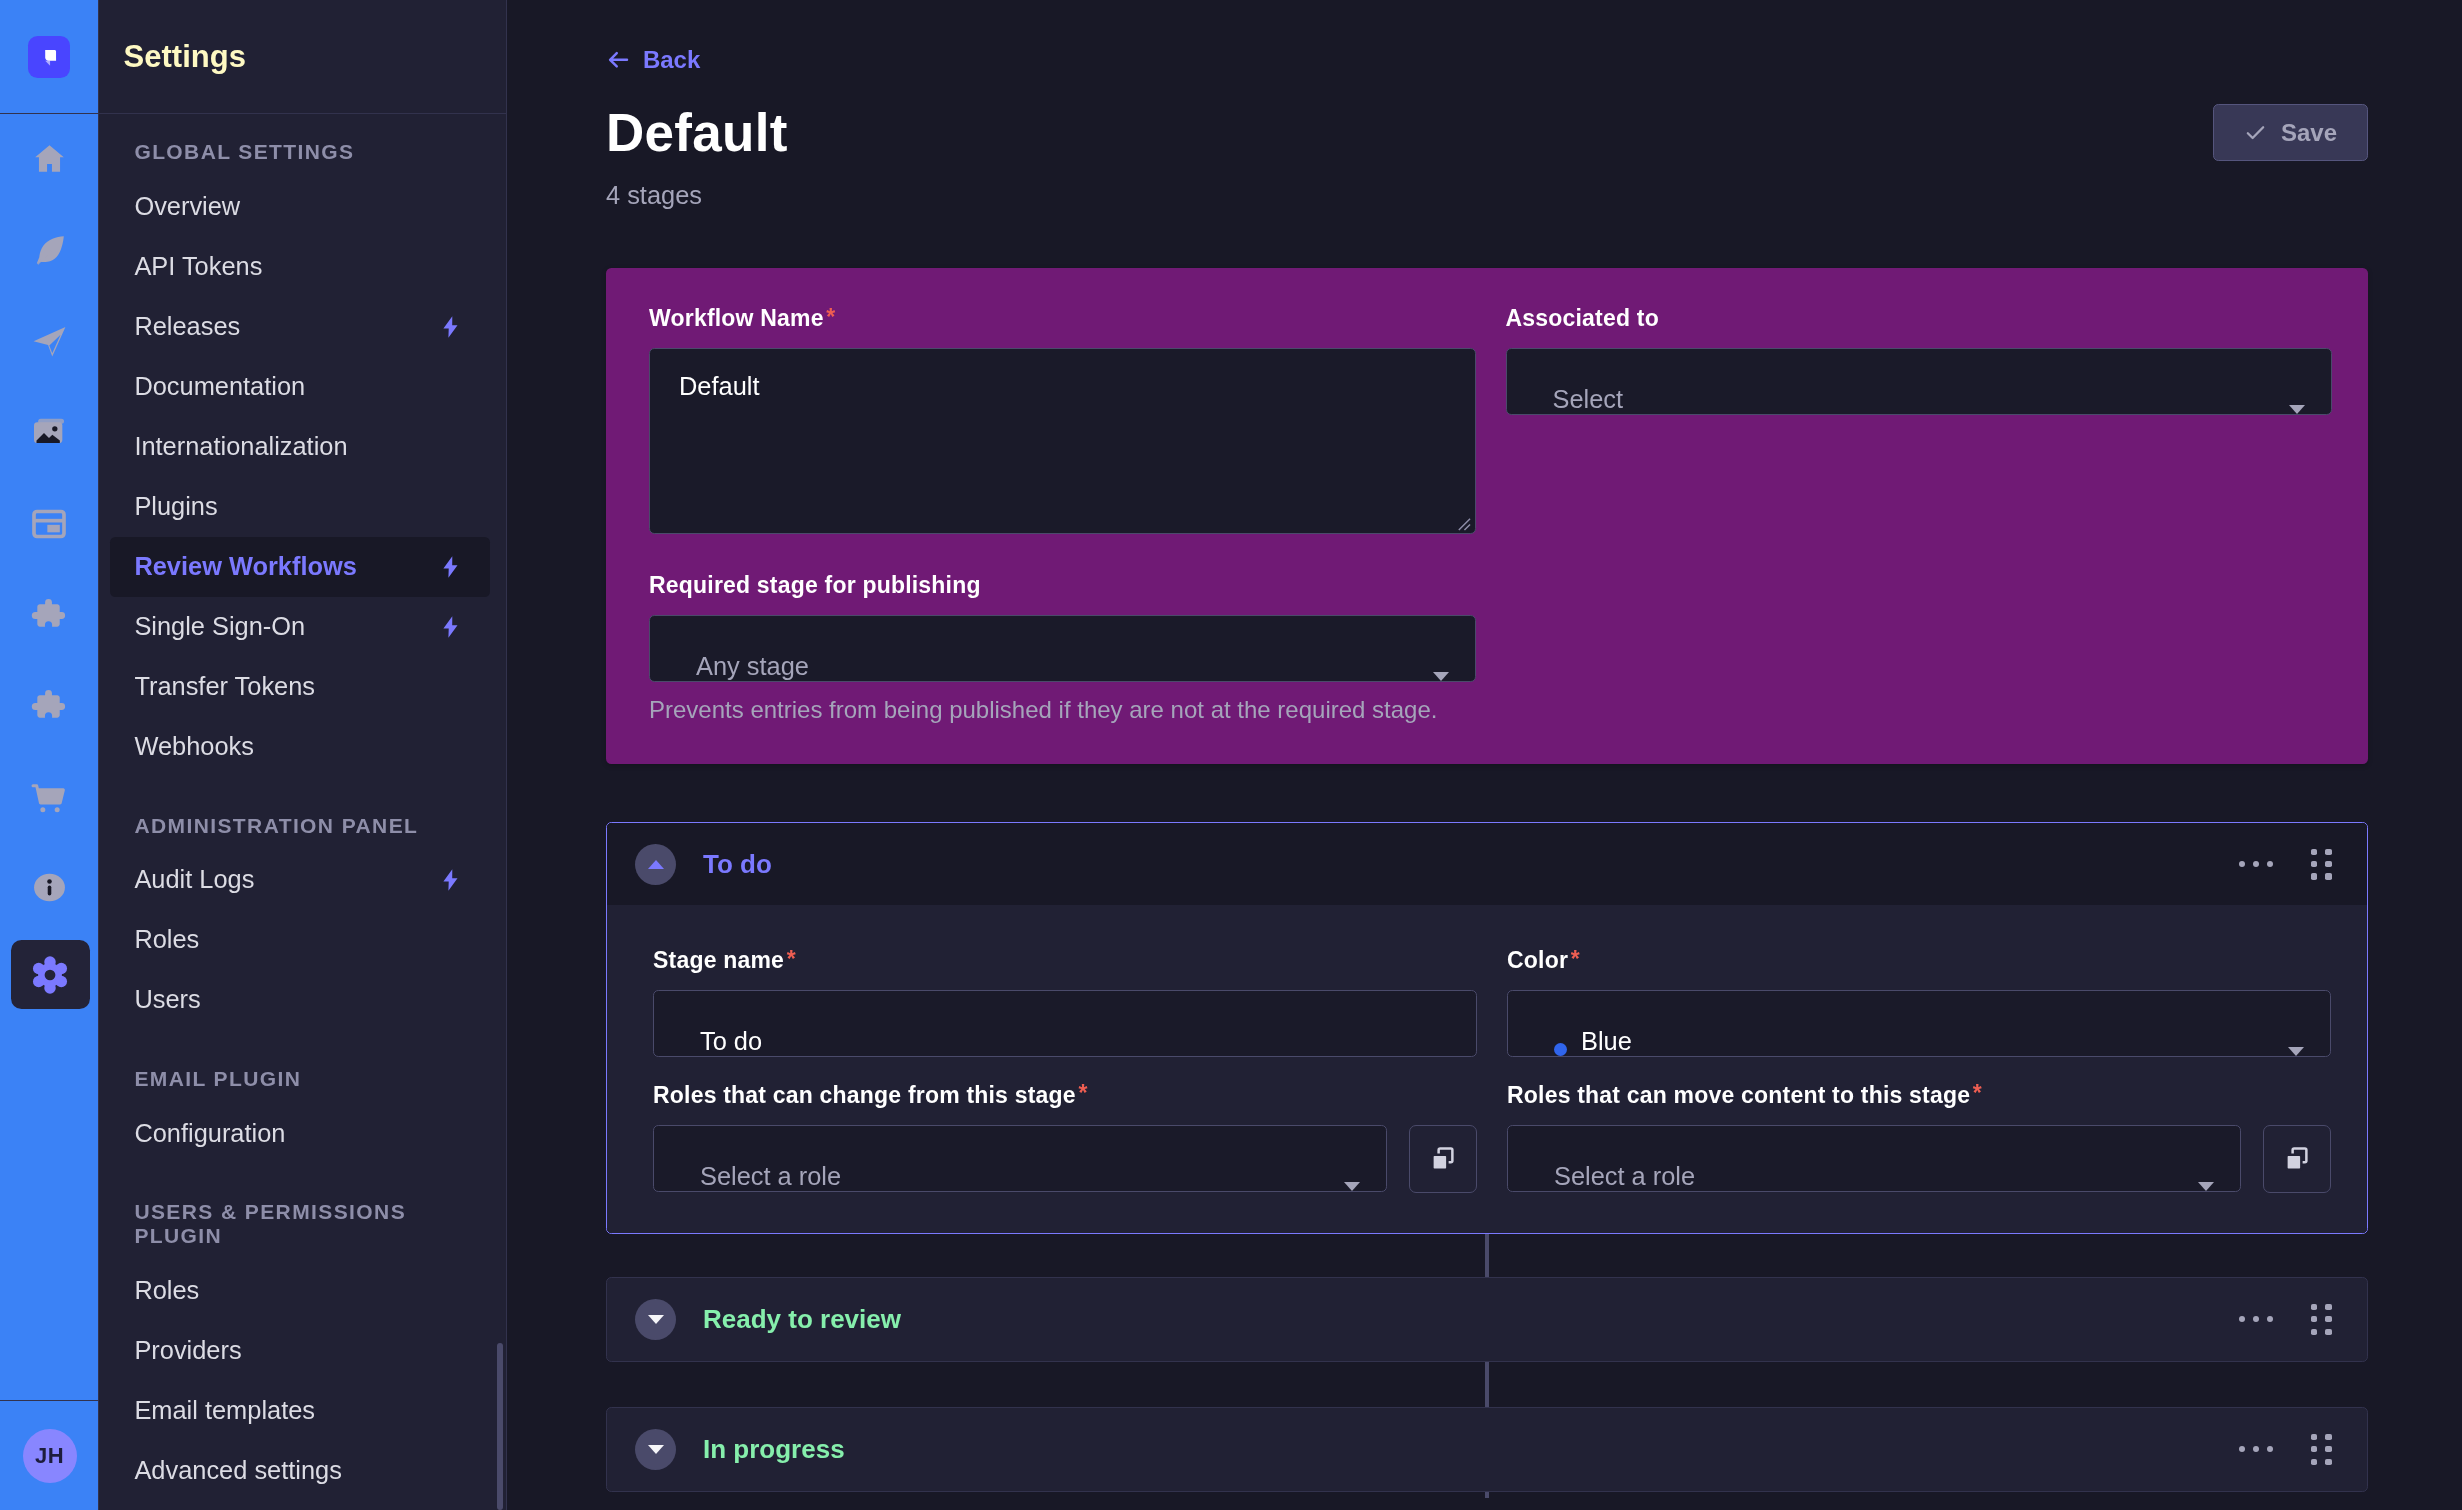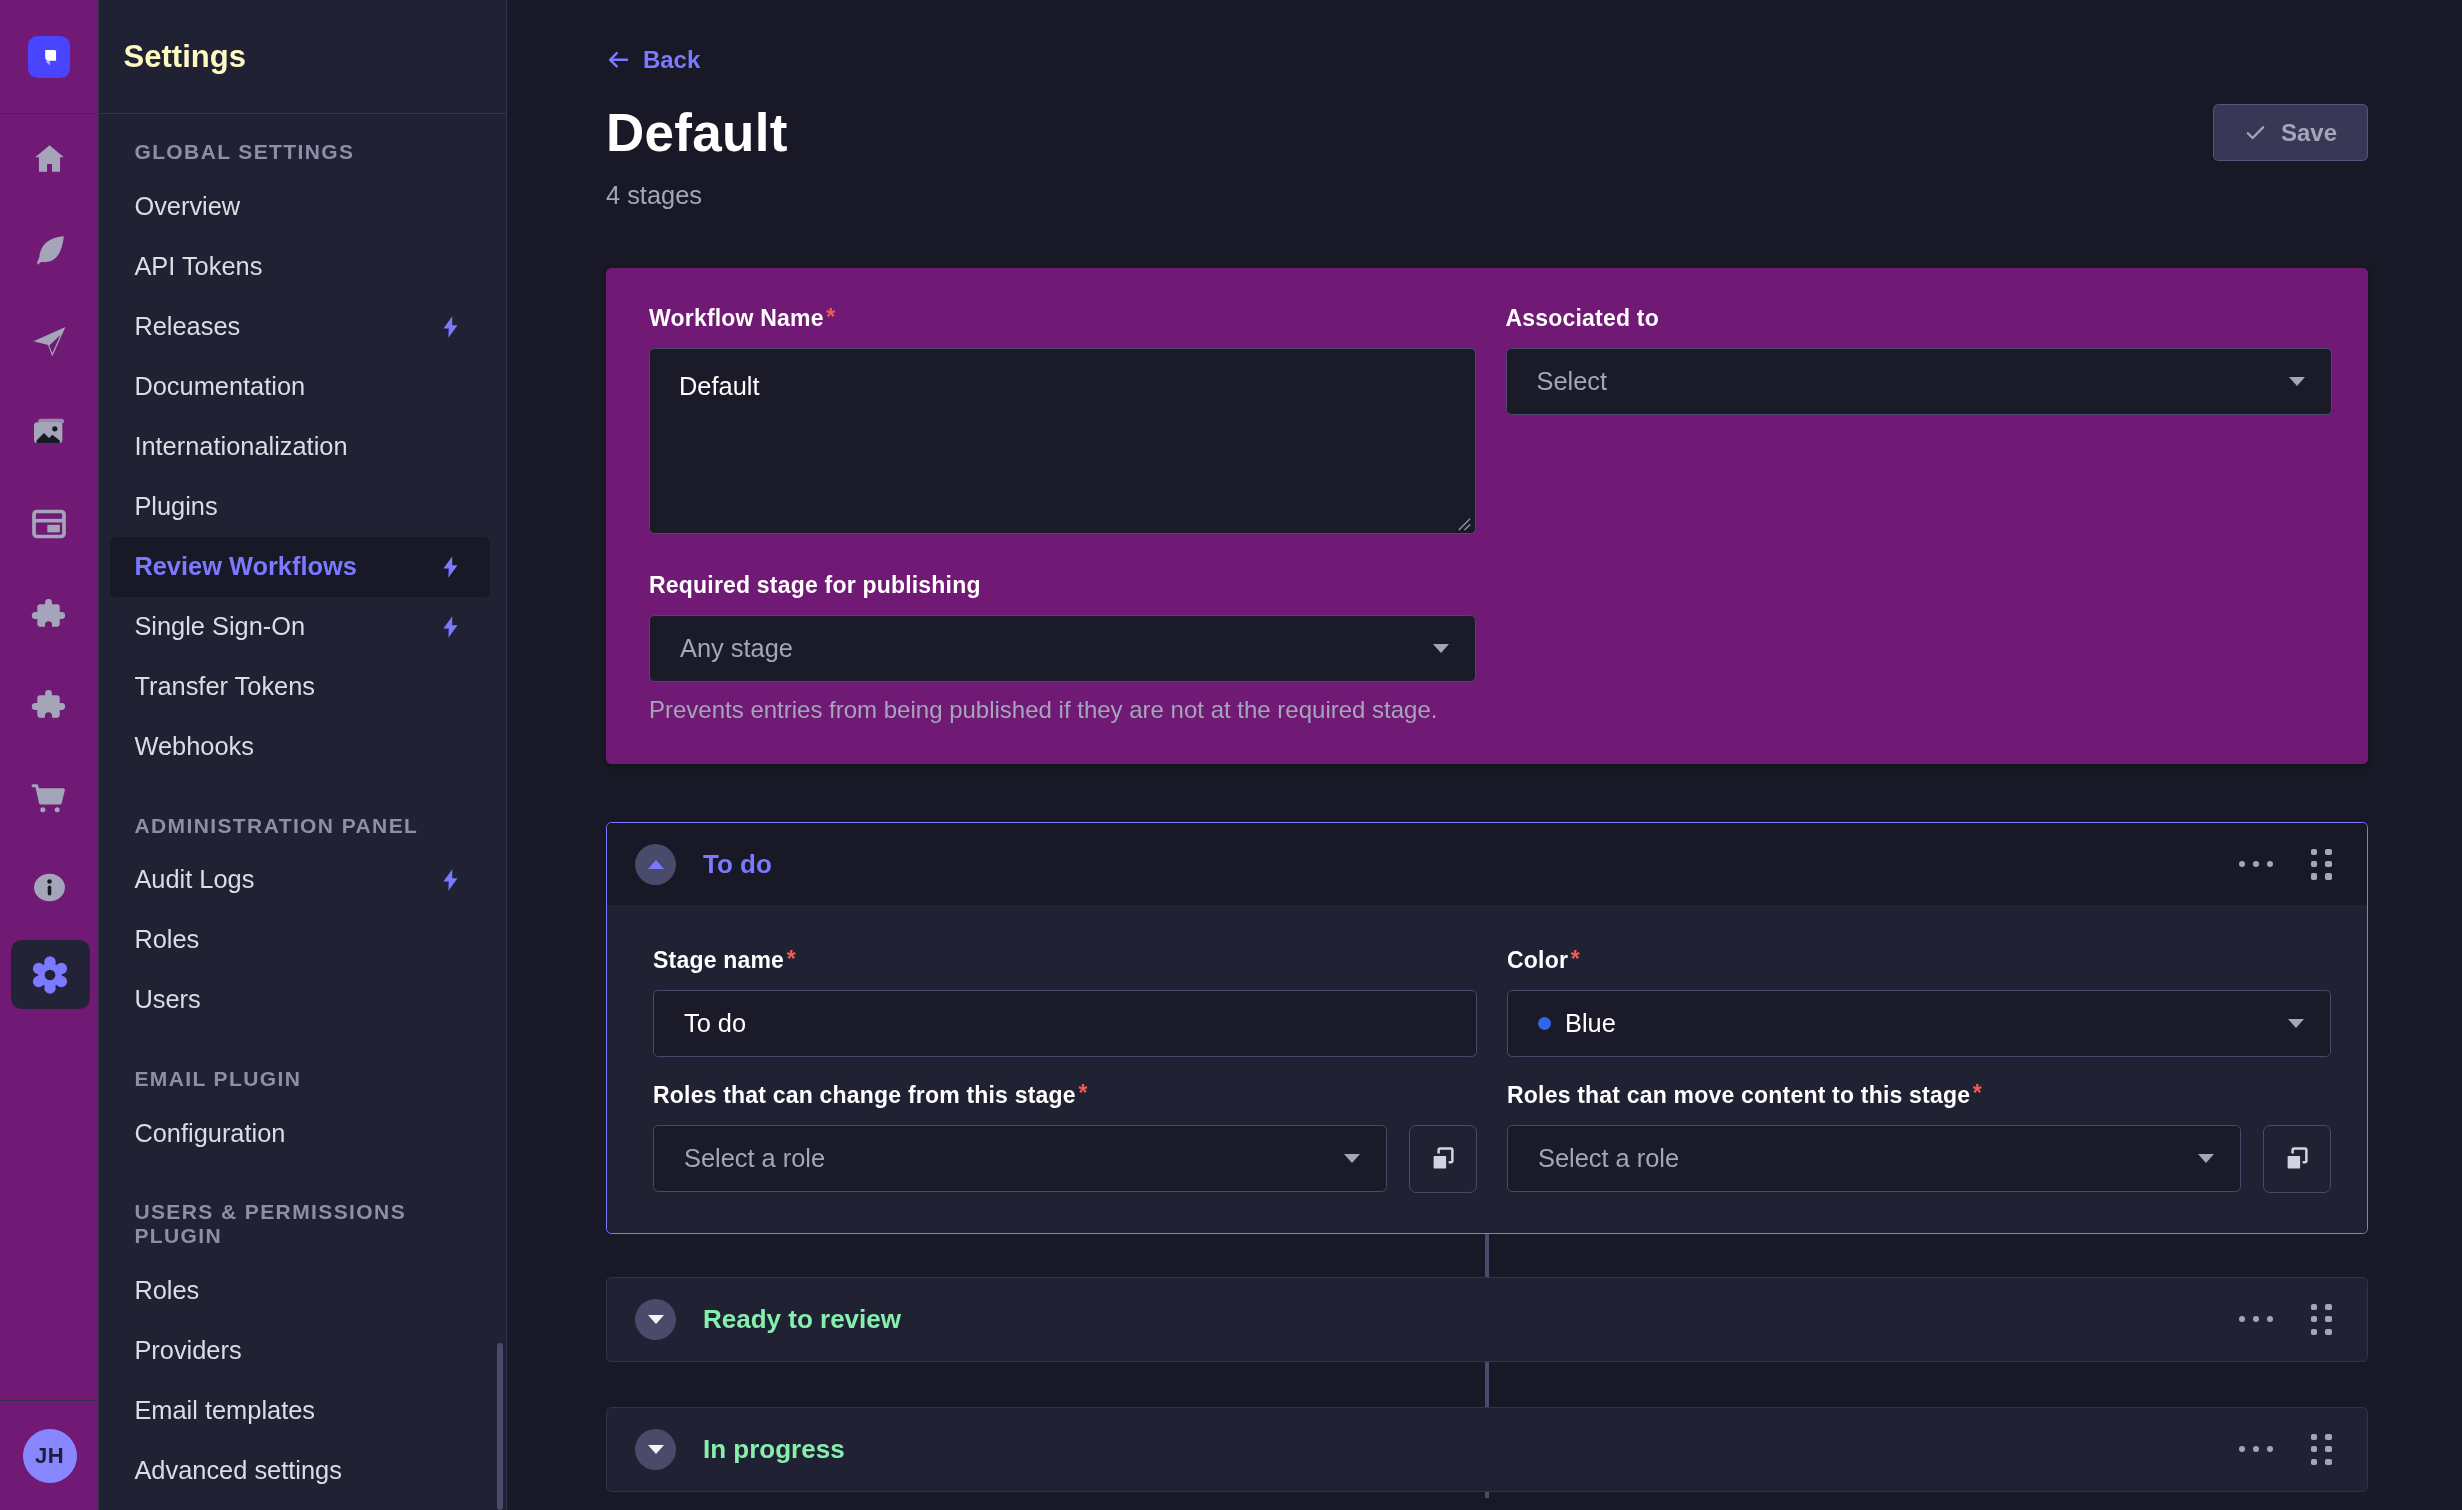--- a/index.html
+++ b/index.html
@@ -6,21 +6,21 @@
   html,body { background:#181826; }
   body {
     width:2462px; height:1510px; position:relative; overflow:hidden;
     font-family:"Liberation Sans", sans-serif; color:#ffffff;
   }
   svg { display:block; }
 
   
   .iconbar {
     position:absolute; left:0; top:0; width:99px; height:1510px;
-    background:#701a75; border-right:0.9px solid #32324d;
+    background:#3b82f6; border-right:0.9px solid #32324d;
   }
   .iconbar-header { height:114px; border-bottom:0.9px solid #32324d; display:flex; align-items:center; justify-content:center; }
   .app-logo { width:42px; height:42px; border-radius:9.6px; background:#4945ff; display:flex; align-items:center; justify-content:center; cursor:pointer; }
   .rail-icons { display:flex; flex-direction:column; align-items:center; }
   .rail-item { width:99px; height:91px; display:flex; align-items:center; justify-content:center; cursor:pointer; }
   .rail-active {
     width:79px; height:69px; margin-top:7px; margin-left:10.5px; border-radius:10.5px;
     background:#232338; display:flex; align-items:center; justify-content:center; cursor:pointer;
   }
   .iconbar-footer {
@@ -81,21 +81,21 @@
   .textarea-wrap { position:relative; }
   textarea.input-area {
     width:100%; height:186px; background:#1a1a29; border:0.9px solid #4a4a6a; border-radius:5.3px;
     color:#ffffff; font-size:25.4px; font-family:"Liberation Sans", sans-serif;
     padding:21px 29px; resize:none; outline:none; line-height:32px;
   }
   .resize-grip { position:absolute; right:4.4px; bottom:6.1px; }
 
   .select {
     height:67px; background:#1a1a29; border:0.9px solid #4a4a6a; border-radius:5.3px;
-    display:flex; align-items:center; padding:0 26px 0 30px; cursor:pointer;
+    display:flex; align-items:flex-end; padding:0 26px 0 46px; cursor:pointer;
   }
   .select .value { flex:1 1 auto; font-size:25.4px; color:#ffffff; }
   .select .value.placeholder { color:#a5a5ba; }
   .caret { width:0; height:0; border-left:8px solid transparent; border-right:8px solid transparent; border-top:9.6px solid #a5a5ba; }
   .color-dot { width:13px; height:13px; border-radius:50%; margin-right:14px; flex:0 0 auto; }
 
   .row-gap { margin-top:35px; }
   .hint { margin-top:14px; font-size:24px; color:#a5a5ba; }
 
   

